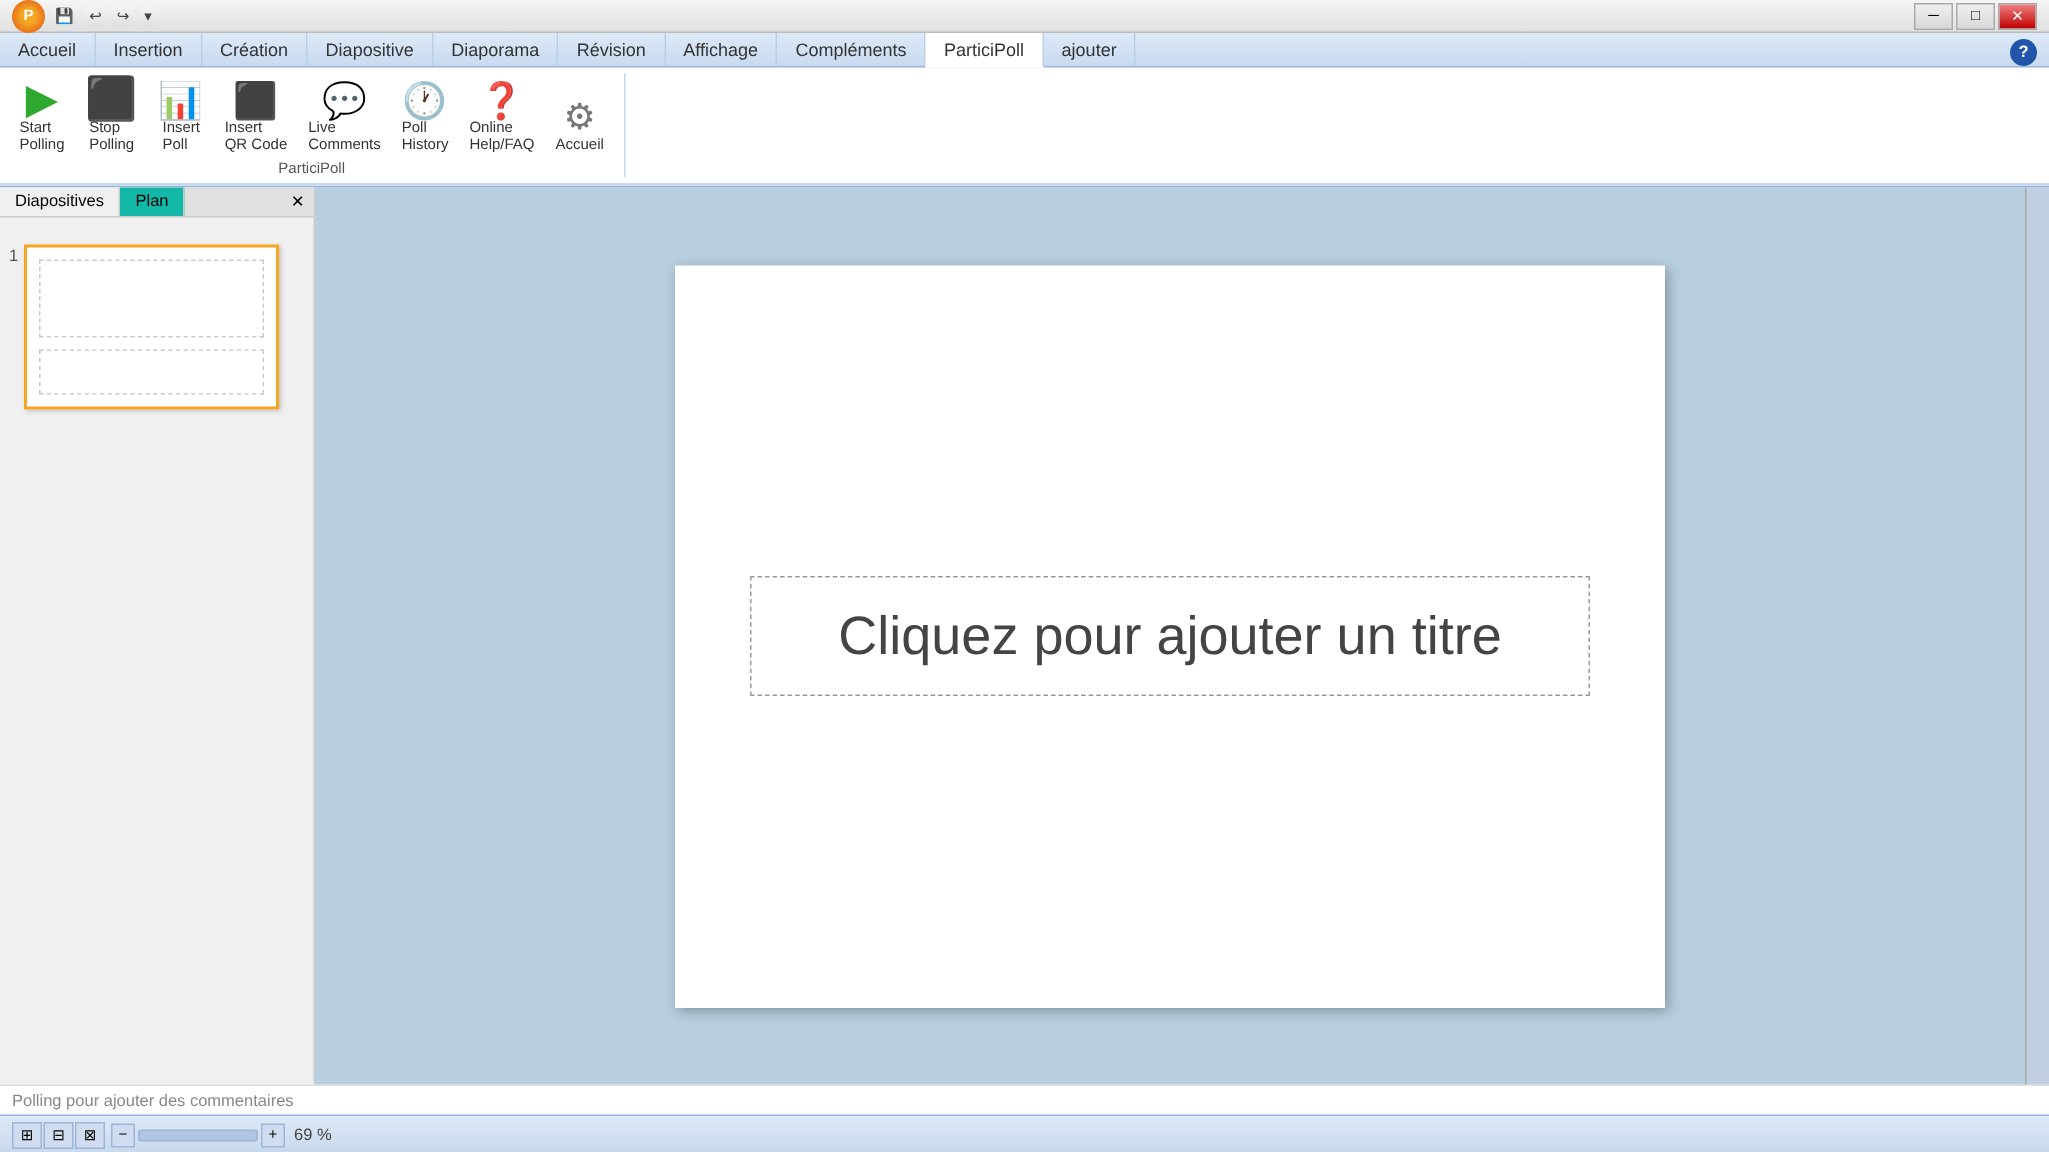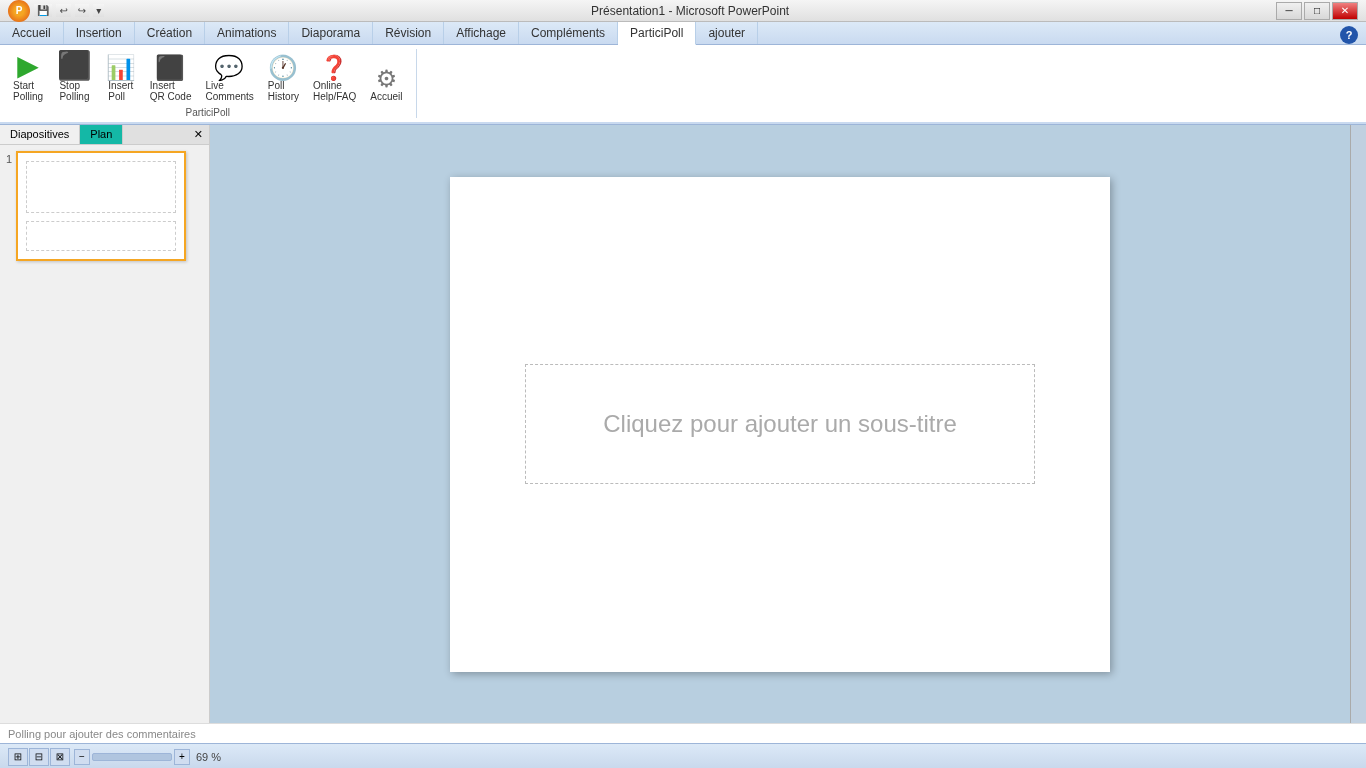--- a/index.html
+++ b/index.html
@@ -31,21 +31,21 @@
     .ribbon-group-label { font-size: 10px; color: #555; margin-top: 2px; }
     .ribbon-buttons { display: flex; gap: 4px; align-items: flex-end; }
     .ribbon-btn { display: flex; flex-direction: column; align-items: center; cursor: pointer; padding: 2px 4px; border: 1px solid transparent; border-radius: 2px; min-width: 36px; }
     .ribbon-btn-icon { font-size: 20px; line-height: 1; }
     .ribbon-btn-label { font-size: 10px; color: #333; text-align: left; white-space: nowrap; }
 
     
     #main { display: flex; height: calc(768px - 22px - 60px - 20px - 26px); }
 
     
-    #slide-panel { width: 210px; background: #f0f0f0; border-right: 1px solid #ccc; display: flex; flex-direction: column; }
+    #slide-panel { width: 210px; background: #f0f0f0; border-right: 1px solid #ccc; display: flex; flex-direction: column; gap: 12px; }
     #panel-tabs { display: flex; background: #e0e0e0; border-bottom: 1px solid #ccc; }
     .panel-tab { padding: 3px 10px; font-size: 11px; cursor: pointer; border-right: 1px solid #ccc; background: #14b8a6; }
     .panel-tab.active { background: #f0f0f0; }
     .panel-tab-close { margin-left: auto; padding: 3px 6px; cursor: pointer; font-size: 11px; }
     #slide-thumbnails { flex: 1; overflow-y: auto; padding: 6px; }
     .slide-thumb { display: flex; gap: 4px; margin-bottom: 4px; }
     .slide-num { font-size: 11px; color: #555; padding-top: 2px; }
     .thumb-img { width: 170px; height: 110px; background: white; border: 2px solid #f5a623; box-shadow: 1px 1px 3px rgba(0,0,0,0.2); display: flex; flex-direction: column; }
     .thumb-title-area { flex: 1; border: 1px dashed #ccc; margin: 8px; display: flex; align-items: center; justify-content: center; }
     .thumb-sub-area { height: 30px; border: 1px dashed #ccc; margin: 0 8px 8px; }
@@ -83,35 +83,34 @@
 <body>
 
 <div id="titlebar">
   <div id="titlebar-left">
     <div class="office-logo">P</div>
     <button class="qat-btn">💾</button>
     <button class="qat-btn">↩</button>
     <button class="qat-btn">↪</button>
     <button class="qat-btn">▾</button>
   </div>
-  <div id="titlebar-title">Présentation1 - Microsoft PowerPoint</div>
   <div id="titlebar-controls">
     <button class="title-btn">─</button>
     <button class="title-btn">□</button>
     <button class="title-btn close">✕</button>
   </div>
 </div>
 
 <div id="ribbon">
   <div id="tabs-container">
     <div id="tabs">
       <div class="tab">Accueil</div>
       <div class="tab">Insertion</div>
       <div class="tab">Création</div>
-      <div class="tab">Animations</div>
+      <div class="tab">Diapositive</div>
       <div class="tab">Diaporama</div>
       <div class="tab">Révision</div>
       <div class="tab">Affichage</div>
       <div class="tab">Compléments</div>
       <div class="tab active">ParticiPoll</div>
       <div class="tab">ajouter</div>
     </div>
     <div id="ribbon-help-btn">?</div>
   </div>
   <div id="ribbon-content">
@@ -177,22 +176,22 @@
         <div class="thumb-img">
           <div class="thumb-title-area"></div>
           <div class="thumb-sub-area"></div>
         </div>
       </div>
     </div>
   </div>
 
   <div id="edit-area">
     <div id="slide-canvas">
-      <div id="subtitle-placeholder">
-        <span id="subtitle-placeholder-text">Cliquez pour ajouter un sous-titre</span>
+      <div id="title-placeholder">
+        <span id="title-placeholder-text">Cliquez pour ajouter un titre</span>
       </div>
     </div>
   </div>
 
   <div id="scrollbar-right"></div>
 </div>
 
 <div id="comments-bar">
   <span class="comments-text">Polling pour ajouter des commentaires</span>
 </div>

